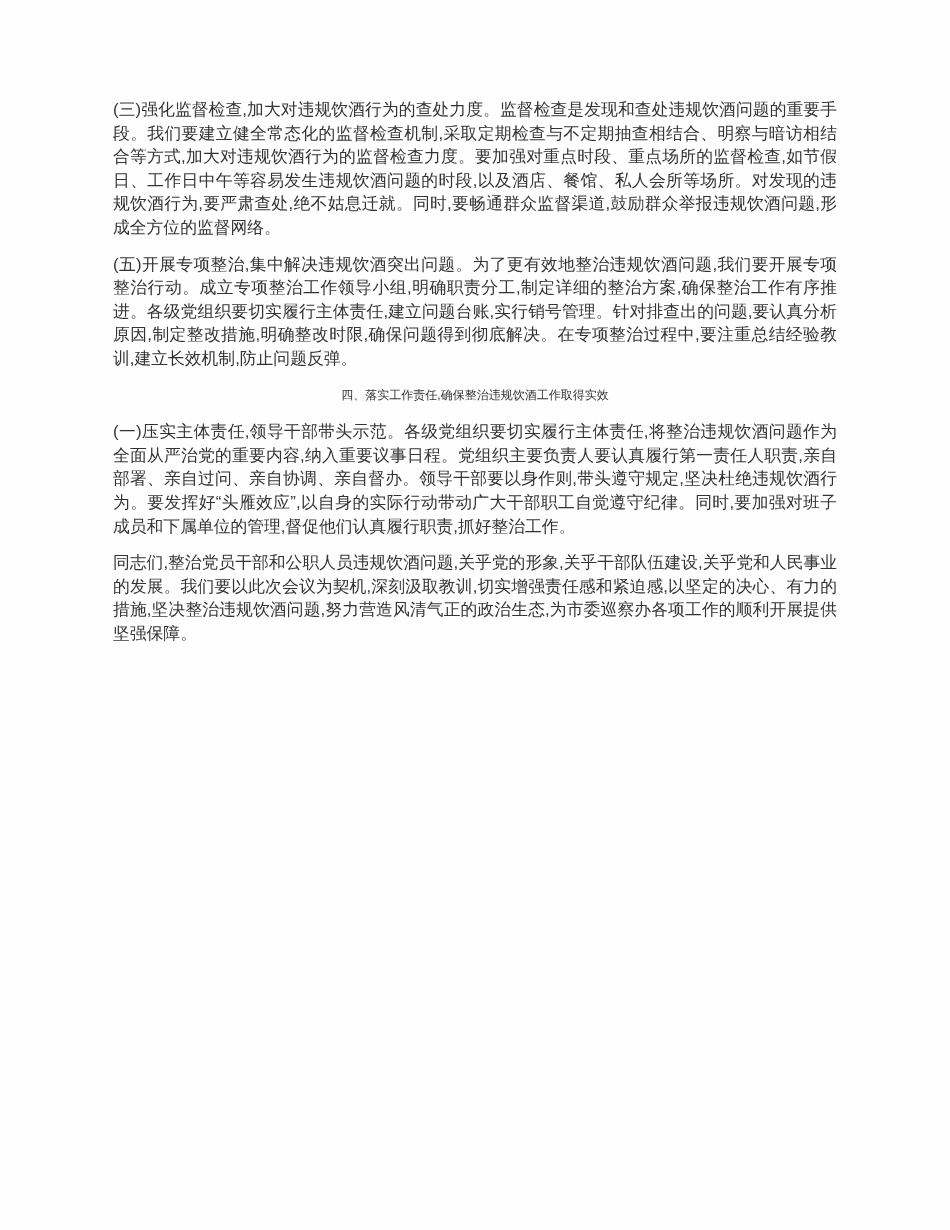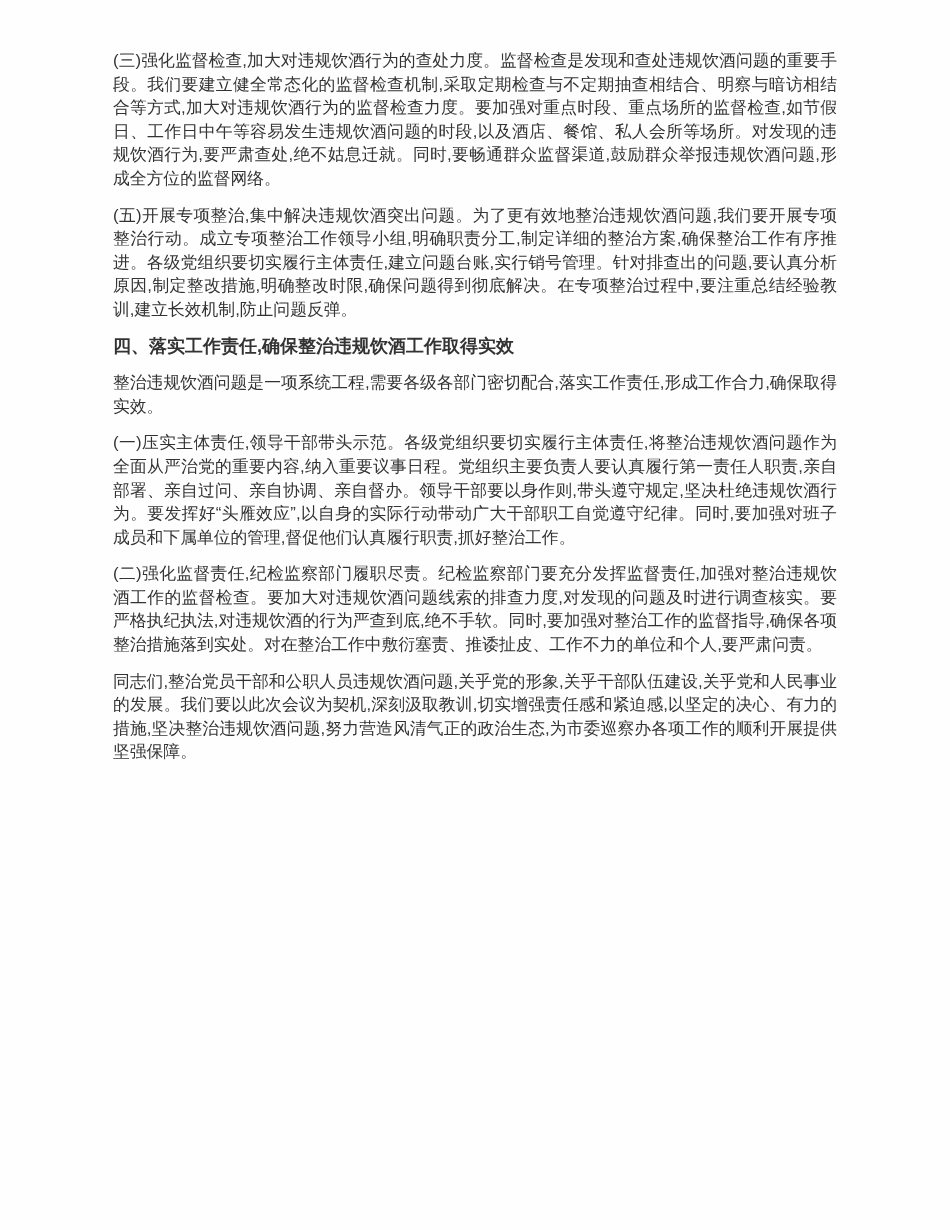--- a/index.html
+++ b/index.html
@@ -8,44 +8,42 @@
   }
   body {
     width: 950px;
     height: 1230px;
     background: #fefefe;
     font-family: "Liberation Sans", "DejaVu Sans", sans-serif;
     overflow: hidden;
   }
   .page {
     width: 724px;
-    margin: 0 auto;
-    padding-top: 49px;
+    margin: 14px auto;
+    padding-top: 84px;
     color: #333333;
   }
   .para {
     font-size: 16.8px;
     line-height: 23.6px;
     text-align: justify;
     text-justify: inter-ideograph;
     word-break: break-all;
     margin: 0 0 13px 0;
   }
   .heading {
-    font-size: 18px;
+    font-size: 12px;
     line-height: 23.6px;
-    text-align: left;
+    text-align: center;
     margin: 0 0 13px 0;
-    font-weight: bold;
+    font-weight: normal;
   }
 </style>
 </head>
 <body>
 
 <div class="page">
   <p class="para">(三)强化监督检查,加大对违规饮酒行为的查处力度。监督检查是发现和查处违规饮酒问题的重要手段。我们要建立健全常态化的监督检查机制,采取定期检查与不定期抽查相结合、明察与暗访相结合等方式,加大对违规饮酒行为的监督检查力度。要加强对重点时段、重点场所的监督检查,如节假日、工作日中午等容易发生违规饮酒问题的时段,以及酒店、餐馆、私人会所等场所。对发现的违规饮酒行为,要严肃查处,绝不姑息迁就。同时,要畅通群众监督渠道,鼓励群众举报违规饮酒问题,形成全方位的监督网络。</p>
   <p class="para">(五)开展专项整治,集中解决违规饮酒突出问题。为了更有效地整治违规饮酒问题,我们要开展专项整治行动。成立专项整治工作领导小组,明确职责分工,制定详细的整治方案,确保整治工作有序推进。各级党组织要切实履行主体责任,建立问题台账,实行销号管理。针对排查出的问题,要认真分析原因,制定整改措施,明确整改时限,确保问题得到彻底解决。在专项整治过程中,要注重总结经验教训,建立长效机制,防止问题反弹。</p>
   <p class="heading">四、落实工作责任,确保整治违规饮酒工作取得实效</p>
-  <p class="para">整治违规饮酒问题是一项系统工程,需要各级各部门密切配合,落实工作责任,形成工作合力,确保取得实效。</p>
   <p class="para">(一)压实主体责任,领导干部带头示范。各级党组织要切实履行主体责任,将整治违规饮酒问题作为全面从严治党的重要内容,纳入重要议事日程。党组织主要负责人要认真履行第一责任人职责,亲自部署、亲自过问、亲自协调、亲自督办。领导干部要以身作则,带头遵守规定,坚决杜绝违规饮酒行为。要发挥好“头雁效应”,以自身的实际行动带动广大干部职工自觉遵守纪律。同时,要加强对班子成员和下属单位的管理,督促他们认真履行职责,抓好整治工作。</p>
-  <p class="para">(二)强化监督责任,纪检监察部门履职尽责。纪检监察部门要充分发挥监督责任,加强对整治违规饮酒工作的监督检查。要加大对违规饮酒问题线索的排查力度,对发现的问题及时进行调查核实。要严格执纪执法,对违规饮酒的行为严查到底,绝不手软。同时,要加强对整治工作的监督指导,确保各项整治措施落到实处。对在整治工作中敷衍塞责、推诿扯皮、工作不力的单位和个人,要严肃问责。</p>
   <p class="para">同志们,整治党员干部和公职人员违规饮酒问题,关乎党的形象,关乎干部队伍建设,关乎党和人民事业的发展。我们要以此次会议为契机,深刻汲取教训,切实增强责任感和紧迫感,以坚定的决心、有力的措施,坚决整治违规饮酒问题,努力营造风清气正的政治生态,为市委巡察办各项工作的顺利开展提供坚强保障。</p>
 </div>
 
 </body></html>

